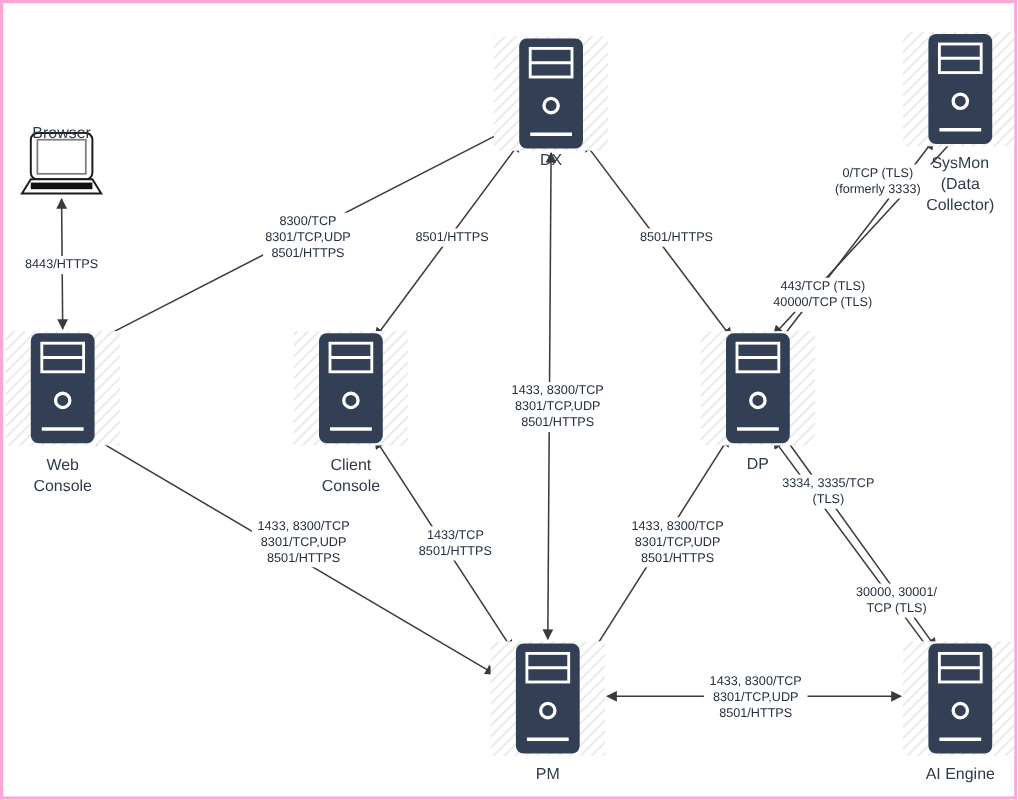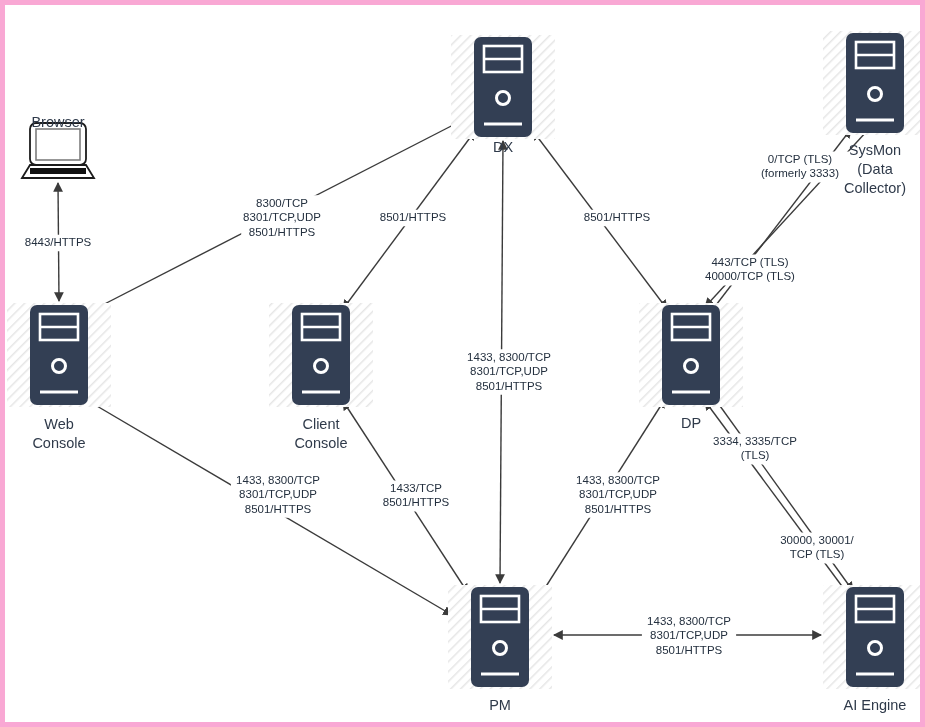--- a/index.html
+++ b/index.html
@@ -5,21 +5,21 @@
   html, body {
     margin: 0;
     padding: 0;
     background: #ffffff;
   }
   #canvas {
     position: relative;
     width: 925px;
     height: 727px;
     background: #ffffff;
-    border: 5px solid #f9a8d4;
+    border: 3px solid #f9a8d4;
     box-sizing: border-box;
     overflow: hidden;
     font-family: "Liberation Sans", sans-serif;
   }
   #diagram-svg {
     position: absolute;
     left: 0;
     top: 0;
     width: 925px;
     height: 727px;

